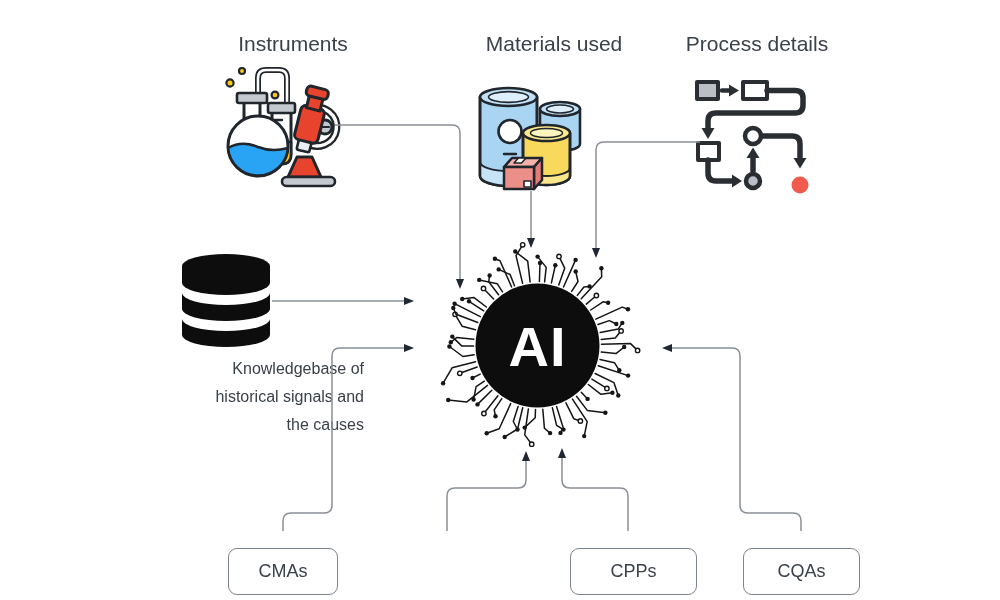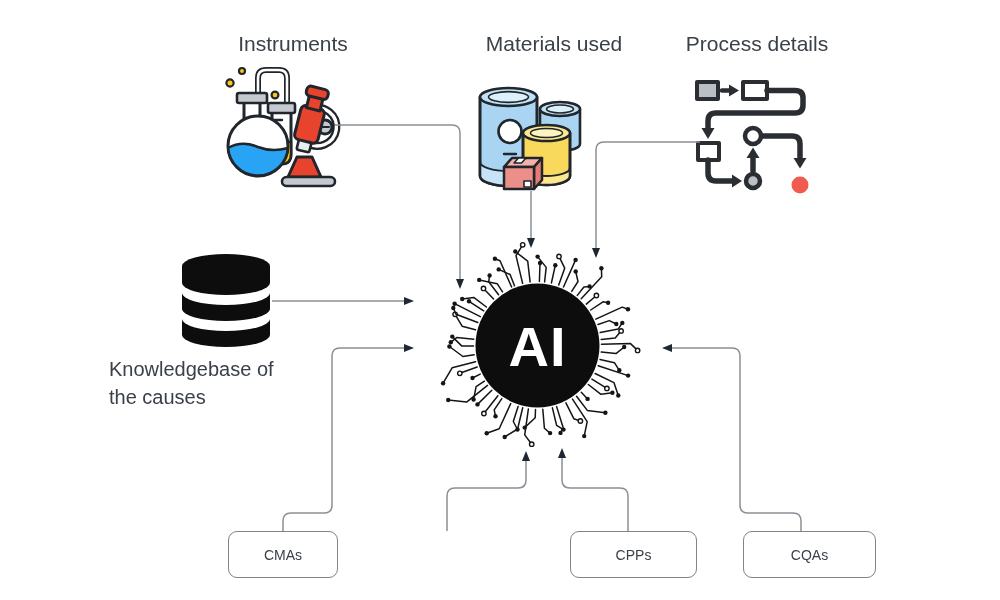--- a/index.html
+++ b/index.html
@@ -3,30 +3,30 @@
 <meta charset="utf-8">
 <style>
   html,body{margin:0;padding:0;background:#fff;}
   #canvas{position:relative;width:1000px;height:600px;background:var(--bg,#fff);overflow:hidden;
           font-family:"Liberation Sans", sans-serif;color:var(--text,#3b4149);}
   .abs{position:absolute;}
   .section-label{font-size:21px;transform:translateX(-50%);white-space:nowrap;color:var(--text);}
   #label-instruments{left:293px;top:32px;}
   #label-materials{left:526px;top:32px;margin-left:28px;}
   #label-process{left:757px;top:32px;text-align:center;}
-  #kb-caption{left:224px;top:355px;width:230px;transform:translateX(-50%);text-align:left;
-              font-size:20px;line-height:28px;color:var(--text);}
+  #kb-caption{left:249px;top:355px;width:230px;transform:translateX(-50%);text-align:right;
+              font-size:16px;line-height:28px;color:var(--text);}
   #kb-caption span{display:block;}
-  .outbox{position:absolute;top:531px;height:47px;border:1.6px solid var(--box-border,#7d848c);
+  .outbox{position:absolute;top:548px;height:47px;border:1.6px solid var(--box-border,#7d848c);
           border-radius:9px;background:var(--box-bg,#fff);display:flex;align-items:center;justify-content:center;
-          font-size:14px;color:var(--text);box-sizing:border-box;}
+          font-size:18px;color:var(--text);box-sizing:border-box;}
   #box-cmas{left:228px;width:110px;}
   #box-ncps{left:398px;width:98px;}
   #box-cpps{left:570px;width:127px;}
-  #box-cqas{left:743px;width:133px;}
+  #box-cqas{left:743px;width:117px;}
   #connector-layer{position:absolute;left:0;top:0;pointer-events:none;}
   .conn{fill:none;stroke:var(--line,#8a9097);stroke-width:1.5;}
   #arrowhead path{fill:var(--arrow,#1f2733);}
   
   #ai-traces path{fill:none;stroke:#151515;stroke-width:1.5;stroke-linecap:round;stroke-linejoin:round;}
   #ai-traces circle{fill:#151515;}
   #ai-traces circle.hollow{fill:#fff;stroke:#151515;stroke-width:1.4;}
   #ai-label{font-family:"Liberation Sans", sans-serif;font-weight:bold;font-size:56px;fill:#fff;letter-spacing:1px;}
   
   .ink{stroke:#20262c;stroke-linecap:round;stroke-linejoin:round;}
@@ -136,20 +136,21 @@
   <svg class="abs" style="left:180px;top:252px;" width="92" height="100" viewBox="0 0 92 100">
     <g fill="#0d0d0d">
       <path d="M2,14 a44,12 0 0 1 88,0 v17 a44,12 0 0 1 -88,0 z"></path>
       <path d="M2,41 a44,12 0 0 0 88,0 v16 a44,12 0 0 1 -88,0 z"></path>
       <path d="M2,67 a44,12 0 0 0 88,0 v16 a44,12 0 0 1 -88,0 z"></path>
     </g>
   </svg>
 
   <div class="abs" id="kb-caption">
     <span>Knowledgebase of</span>
+    <span>historical signals and</span>
     <span>the causes</span>
   </div>
 
   <svg class="abs" style="left:420px;top:238px;" width="235" height="215" viewBox="-117.5 -107.5 235 215">
     <g id="ai-traces">
         <path d="M64.0,-1.3 L93.0,-1.9 L100.1,4.9"></path>
         <circle cx="100.1" cy="4.9" r="2.2" class="hollow"></circle>
         <path d="M63.7,6.6 L78.5,8.1 L86.7,1.5"></path>
         <circle cx="86.7" cy="1.5" r="2.2"></circle>
         <path d="M62.5,13.9 L76.9,17.2 L81.8,24.8"></path>

